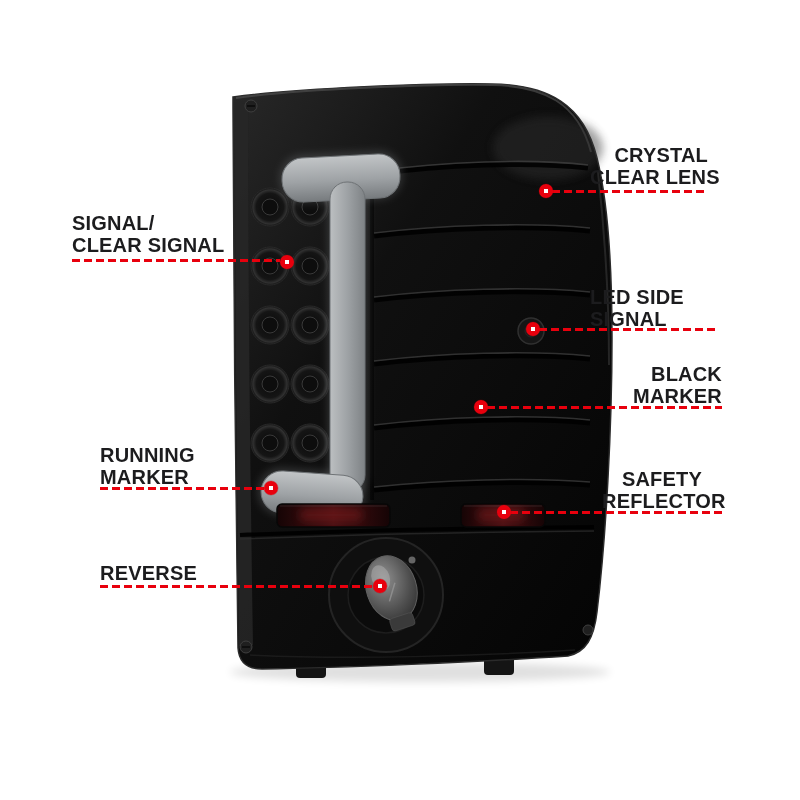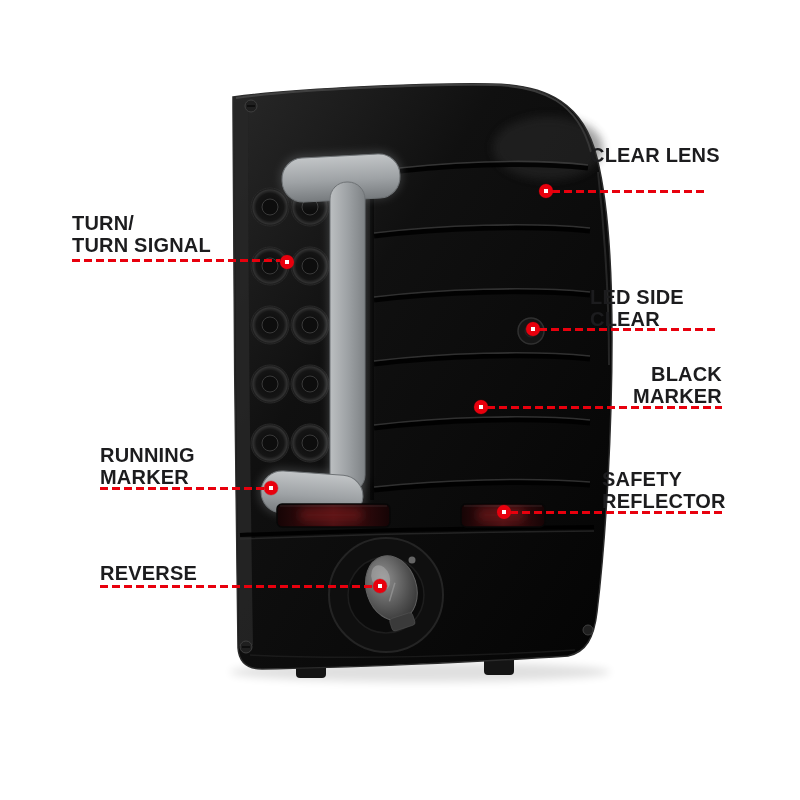--- a/index.html
+++ b/index.html
@@ -57,21 +57,21 @@
   #dot-crystal  { left: 539px; top: 184px; }
 
   #lbl-ledmarker  { left: 590px; width: 118px; top: 286px; text-align: left; }
   #line-ledmarker { left: 539px; top: 328px; width: 179px; }
   #dot-ledmarker  { left: 526px; top: 322px; }
 
   #lbl-black  { left: 602px; width: 120px; top: 363px; text-align: right; }
   #line-black { left: 487px; top: 406px; width: 235px; }
   #dot-black  { left: 474px; top: 400px; }
 
-  #lbl-safety  { left: 602px; width: 120px; top: 468px; text-align: left; }
+  #lbl-safety  { left: 602px; width: 120px; top: 468px; text-align: center; }
   #line-safety { left: 510px; top: 511px; width: 212px; }
   #dot-safety  { left: 497px; top: 505px; }
 </style>
 </head>
 <body>
 
 <div class="stage">
 
   <svg class="product" viewBox="0 0 800 800" aria-hidden="true">
     <defs>
@@ -233,49 +233,50 @@
     <g>
       <circle cx="251" cy="106" r="6" fill="#1f1f1f" stroke="#3f3f3f" stroke-width="1"></circle>
       <path d="M247,106 h8" stroke="#0a0a0a" stroke-width="1.5"></path>
       <circle cx="246" cy="647" r="6" fill="#1f1f1f" stroke="#3f3f3f" stroke-width="1"></circle>
       <path d="M242,647 h8" stroke="#0a0a0a" stroke-width="1.5"></path>
       <circle cx="588" cy="630" r="5" fill="#1f1f1f" stroke="#3f3f3f" stroke-width="1"></circle>
     </g>
   </svg>
 
   <div class="callout-label" id="lbl-brake">
-    <span>TURN/</span>
-    <span>TURN SIGNAL</span>
+    <span>SIGNAL/</span>
+    <span>CLEAR SIGNAL</span>
   </div>
   <div class="leader" id="line-brake"></div>
   <div class="dot" id="dot-brake"></div>
 
   <div class="callout-label" id="lbl-running">
     <span>RUNNING</span>
     <span>MARKER</span>
   </div>
   <div class="leader" id="line-running"></div>
   <div class="dot" id="dot-running"></div>
 
   <div class="callout-label" id="lbl-reverse">
     <span>REVERSE</span>
     <span></span>
   </div>
   <div class="leader" id="line-reverse"></div>
   <div class="dot" id="dot-reverse"></div>
 
   <div class="callout-label" id="lbl-crystal">
+    <span>CRYSTAL</span>
     <span>CLEAR LENS</span>
   </div>
   <div class="leader" id="line-crystal"></div>
   <div class="dot" id="dot-crystal"></div>
 
   <div class="callout-label" id="lbl-ledmarker">
     <span>LED SIDE</span>
-    <span>CLEAR</span>
+    <span>SIGNAL</span>
   </div>
   <div class="leader" id="line-ledmarker"></div>
   <div class="dot" id="dot-ledmarker"></div>
 
   <div class="callout-label" id="lbl-black">
     <span>BLACK</span>
     <span>MARKER</span>
   </div>
   <div class="leader" id="line-black"></div>
   <div class="dot" id="dot-black"></div>

